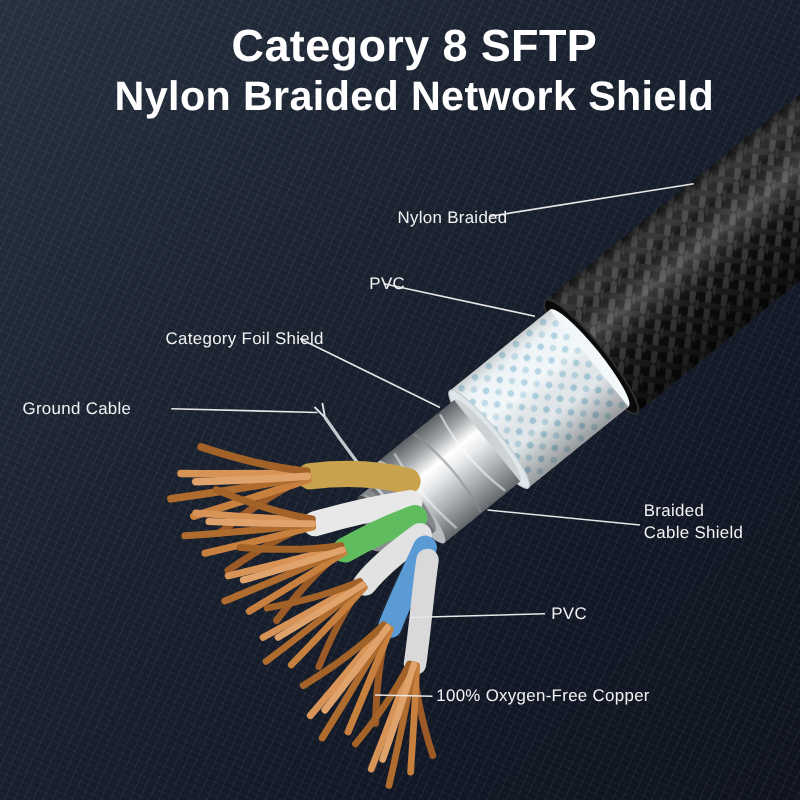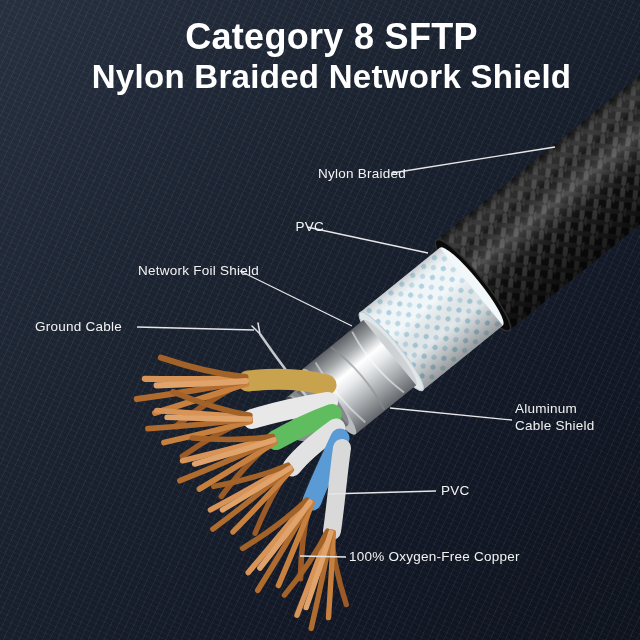--- a/index.html
+++ b/index.html
@@ -131,22 +131,22 @@
       <line x1="240" y1="271" x2="352" y2="326"></line>
       <line x1="137" y1="327" x2="254" y2="330"></line>
       <line x1="512" y1="420" x2="390" y2="408"></line>
       <line x1="436" y1="491" x2="328" y2="494"></line>
       <line x1="346" y1="557" x2="300" y2="556"></line>
     </g>
   </svg>
 
   <div class="callout" style="right:257px;top:166px;">Nylon Braided</div>
   <div class="callout" style="right:339px;top:219px;">PVC</div>
-  <div class="callout" style="right:404px;top:263px;">Network Foil Shield</div>
-  <div class="callout" style="left:35px;top:319px;">Ground Cable</div>
+  <div class="callout" style="right:404px;top:263px;">Category Foil Shield</div>
+  <div class="callout" style="left:18px;top:319px;">Ground Cable</div>
   <div class="callout two-line" style="left:515px;top:400px;">
-    <div>Aluminum</div>
+    <div>Braided</div>
     <div>Cable Shield</div>
   </div>
   <div class="callout" style="left:441px;top:483px;">PVC</div>
   <div class="callout" style="left:349px;top:549px;">100% Oxygen-Free Copper</div>
 
 </div>
 
 </body></html>

